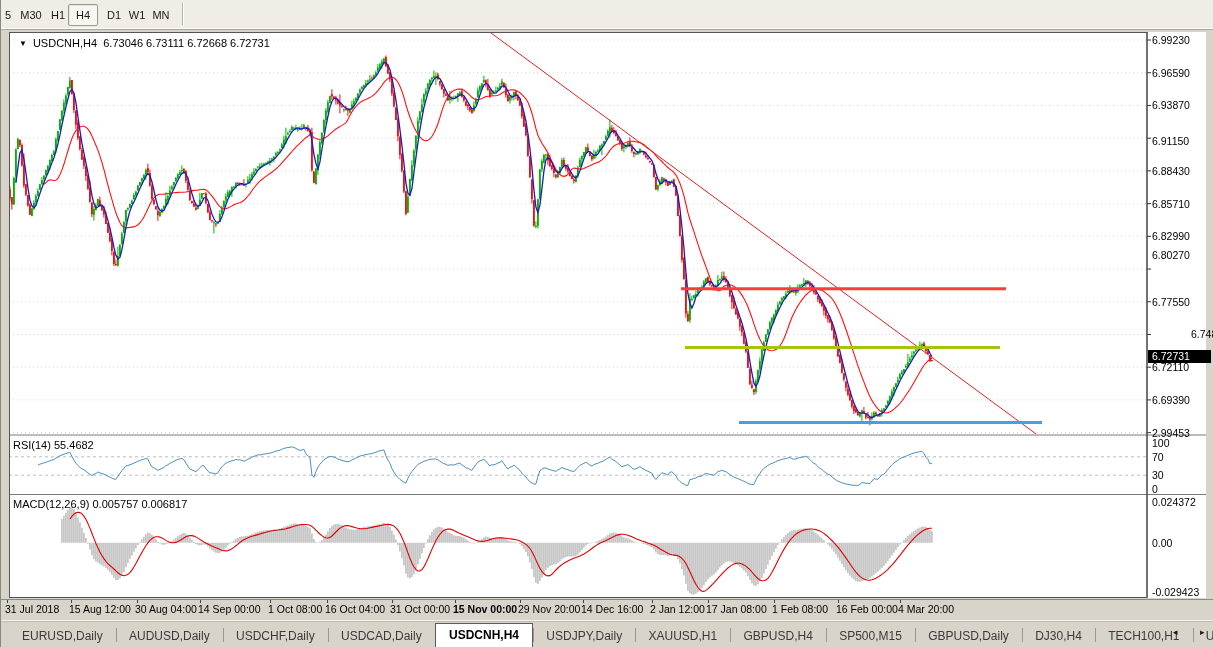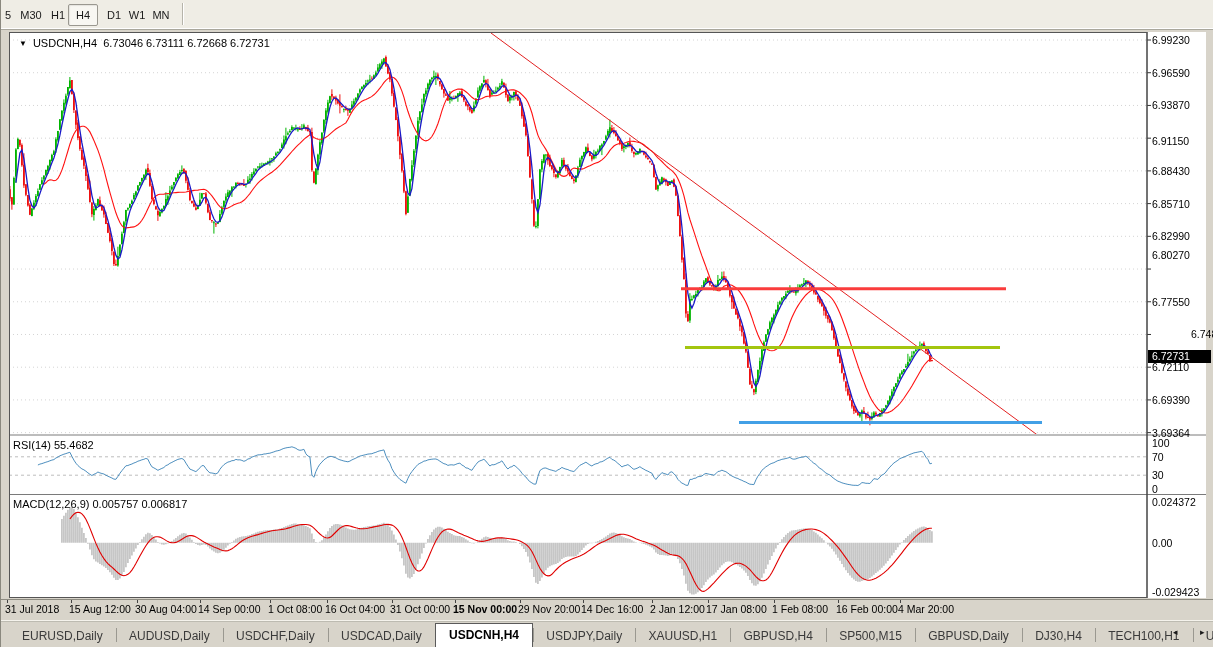--- a/index.html
+++ b/index.html
@@ -156,21 +156,21 @@
       <div class="axis-label" style="top: 99.44px;">6.93870</div>
       <div class="axis-label" style="top: 135px;">6.91150</div>
       <div class="axis-label" style="top: 164.88px;">6.88430</div>
       <div class="axis-label" style="top: 197.6px;">6.85710</div>
       <div class="axis-label" style="top: 230.32px;">6.82990</div>
       <div class="axis-label" style="top: 249px;">6.80270</div>
       <div class="axis-label" style="top: 295.76px; text-align: right;">6.77550</div>
       <div class="axis-label" style="top: 328.48px; padding-left: 39px;">6.74830</div>
       <div class="axis-label" style="top: 361.2px;">6.72110</div>
       <div class="axis-label" style="top: 385px; margin-top: 9px;">6.69390</div>
-      <div class="axis-label" style="top: 426.64px;">3.69364</div>
+      <div class="axis-label" style="top: 426.64px;">2.99453</div>
       <div class="axis-label" style="top: 437px;">100</div>
       <div class="axis-label" style="top: 450.8px;">70</div>
       <div class="axis-label" style="top: 469.2px;">30</div>
       <div class="axis-label" style="top: 483px;">0</div>
       <div class="axis-label" style="top: 496px;">0.024372</div>
       <div class="axis-label" style="top: 536.775px;">0.00</div>
       <div class="axis-label" style="top: 586px;">-0.029423</div>
     </div>
   <div class="time-axis" id="time-axis">
       <div class="time-tick" style="left: 6px;"></div>

